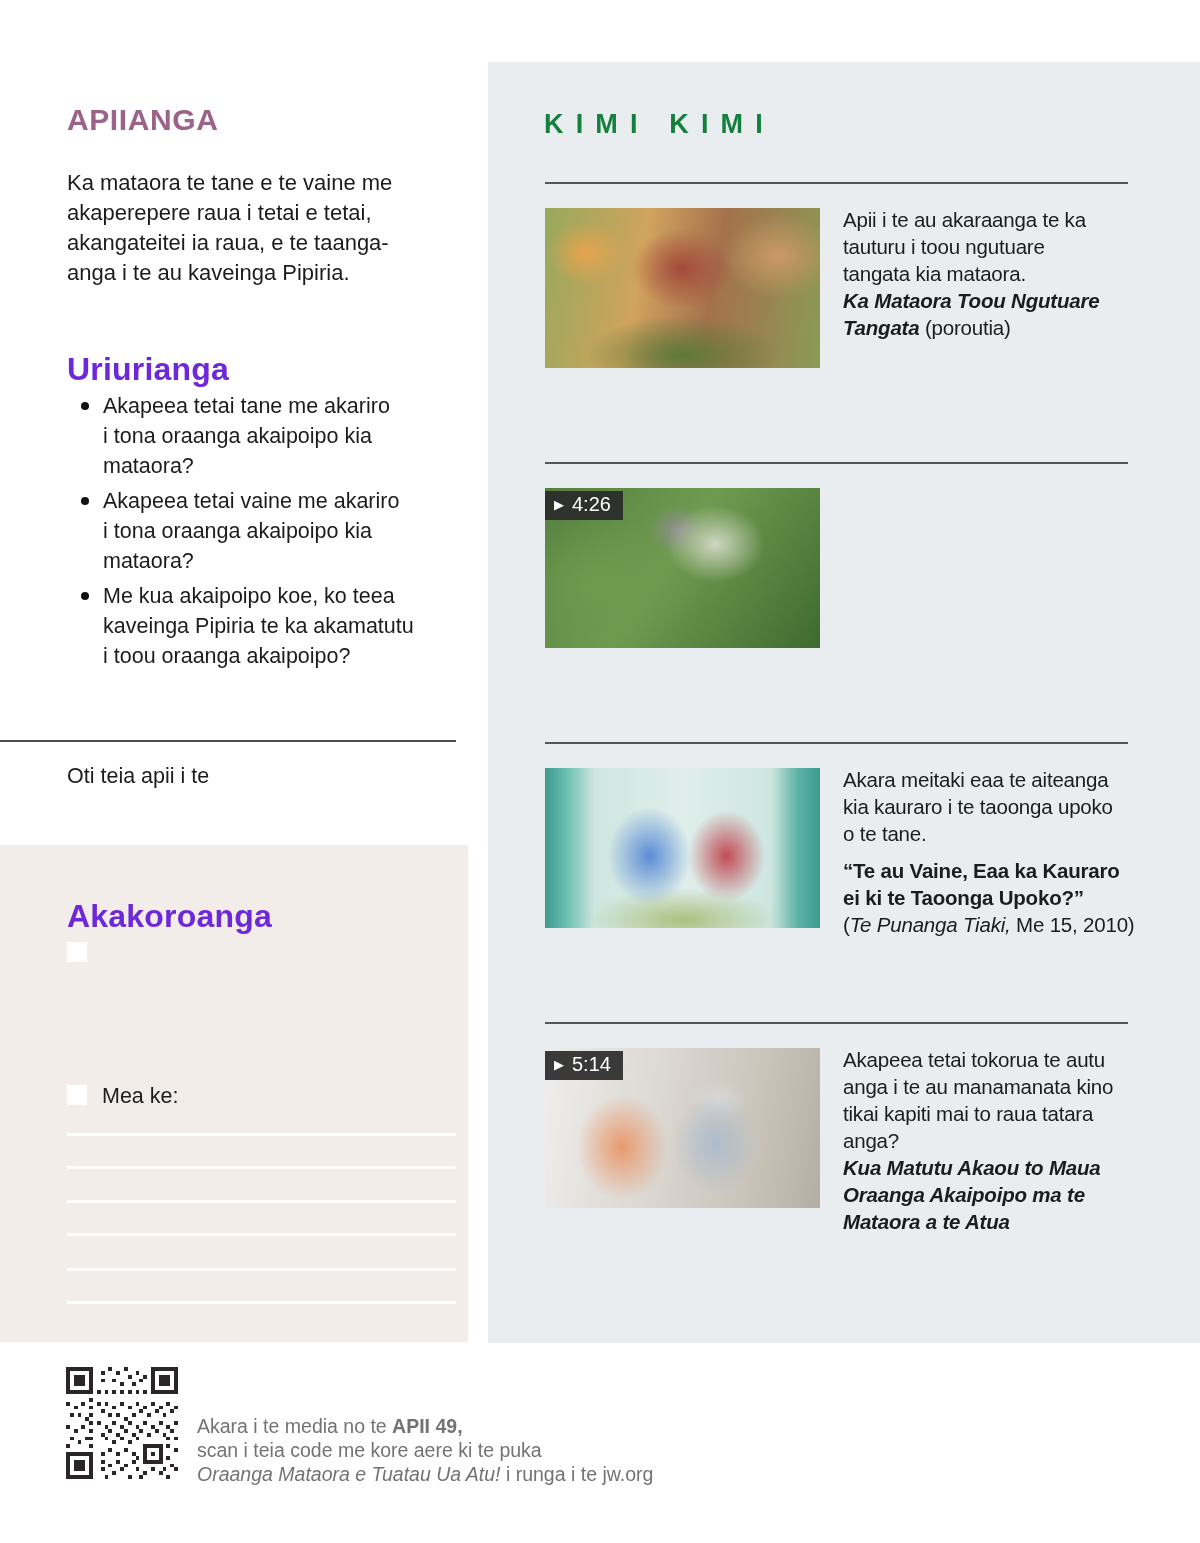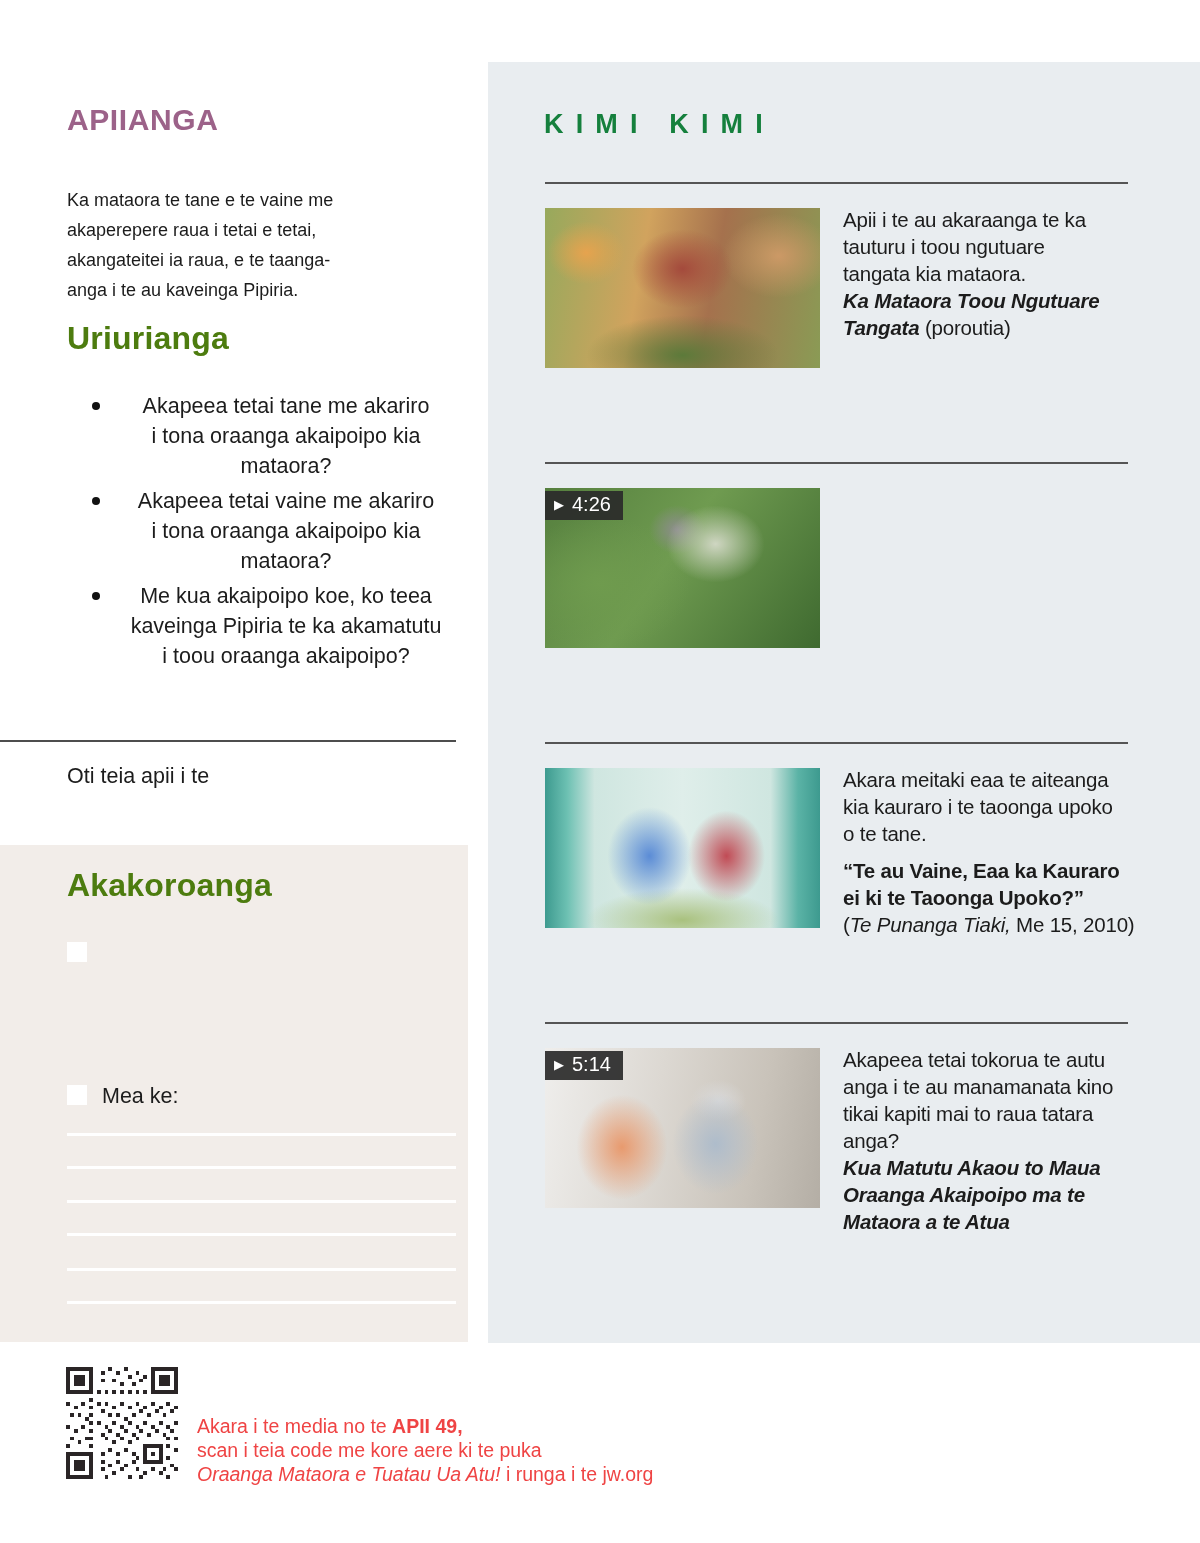--- a/index.html
+++ b/index.html
@@ -10,28 +10,28 @@
   }
   .abs{position:absolute;}
   .preline{white-space:pre-line;}
 
   
   .h-purple{
     left:67px;top:103px;font-size:30px;font-weight:700;color:#9c6289;
     letter-spacing:.6px;
   }
   .intro{
-    left:67px;top:185px;width:400px;font-size:18px;line-height:30px;
+    left:67px;top:168px;width:400px;font-size:22px;line-height:30px;
   }
   .h-slate{
-    font-size:32px;font-weight:700;color:#4d7c0f;letter-spacing:.2px;
+    font-size:32px;font-weight:700;color:#6d28d9;letter-spacing:.2px;margin-top:31px;
   }
   .uriurianga{left:67px;top:320px;}
   .bullets{
-    left:66px;top:391px;width:392px;list-style:none;margin:0;padding:0;text-align:center;
+    left:55px;top:391px;width:392px;list-style:none;margin:0;padding:0;
   }
   .bullets li{
     position:relative;padding-left:48px;font-size:21.5px;line-height:30px;
     margin-bottom:5px;white-space:pre-line;
   }
   .bullets li::before{
     content:"";position:absolute;left:26px;top:11px;width:8px;height:8px;
     border-radius:50%;background:#111;
   }
   .rule-left{left:0;top:740px;width:456px;height:2px;background:#4d4d4d;}
@@ -42,21 +42,21 @@
   .check-square{
     position:absolute;left:67px;width:20px;height:20px;background:#ffffff;
   }
   .check-text{
     position:absolute;left:102px;width:340px;font-size:21.5px;line-height:30px;
   }
   .write-line{position:absolute;left:67px;width:389px;height:3px;background:#ffffff;}
 
   .qr{left:66px;top:1367px;width:112px;height:112px;}
   .qr-caption{
-    left:197px;top:1414px;font-size:19.5px;line-height:24px;color:#ef4444;
+    left:197px;top:1414px;font-size:19.5px;line-height:24px;color:#737373;
   }
   .qr-caption .bold{font-weight:700;}
   .qr-caption .italic{font-style:italic;}
 
   
   .kimi-panel{left:488px;top:62px;width:712px;height:1281px;background:#e9edf0;}
   .kimi-heading{
     position:absolute;left:56px;top:47px;font-size:27px;font-weight:700;
     letter-spacing:.45em;color:#15803d;
   }

